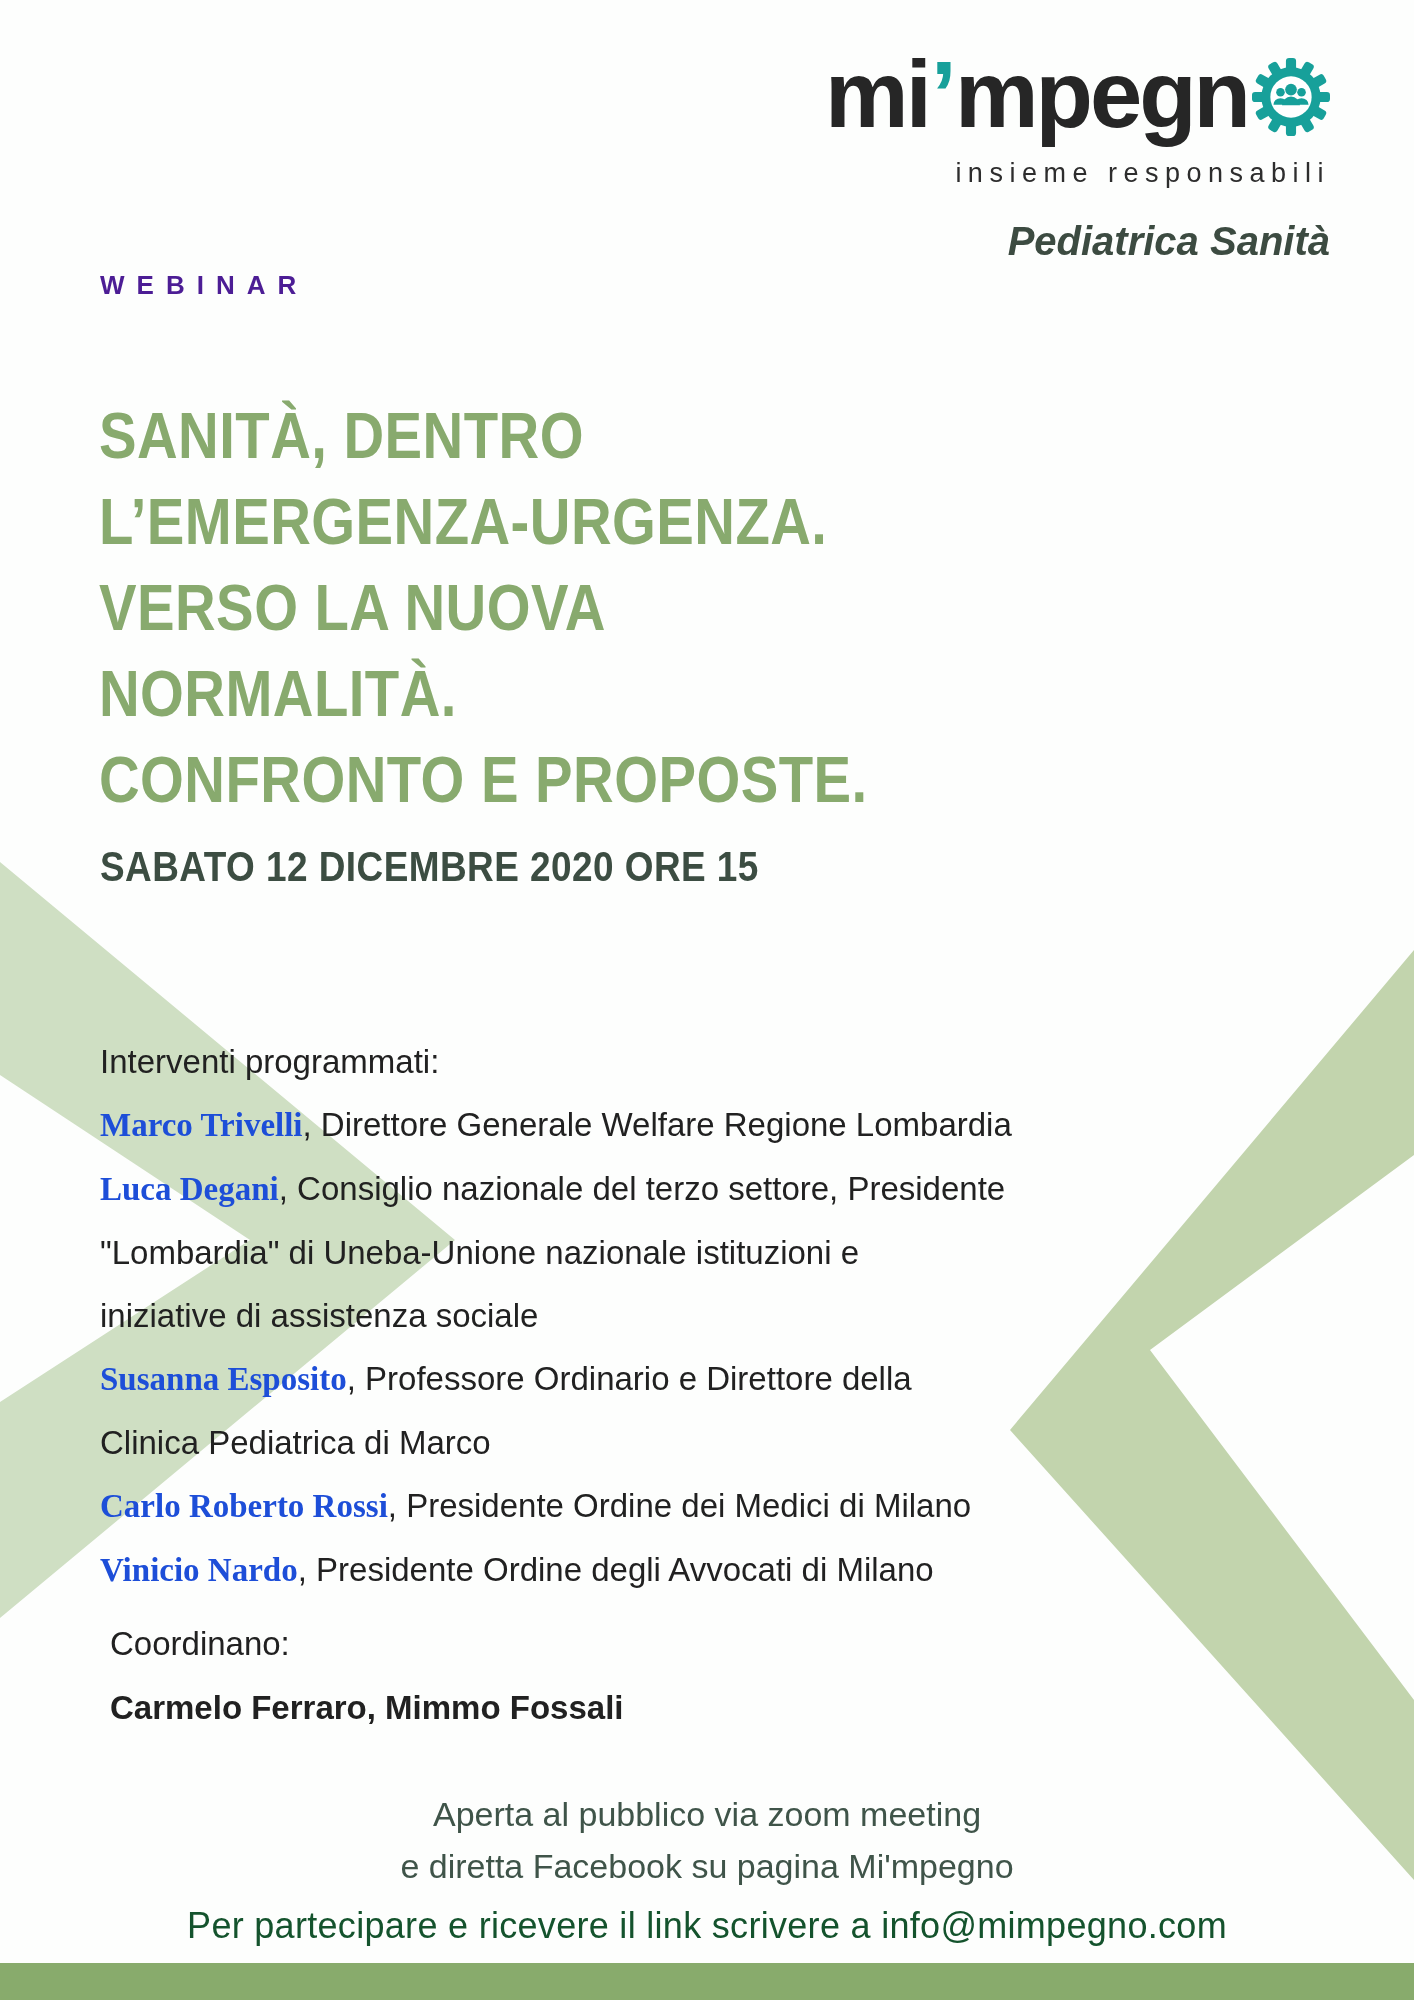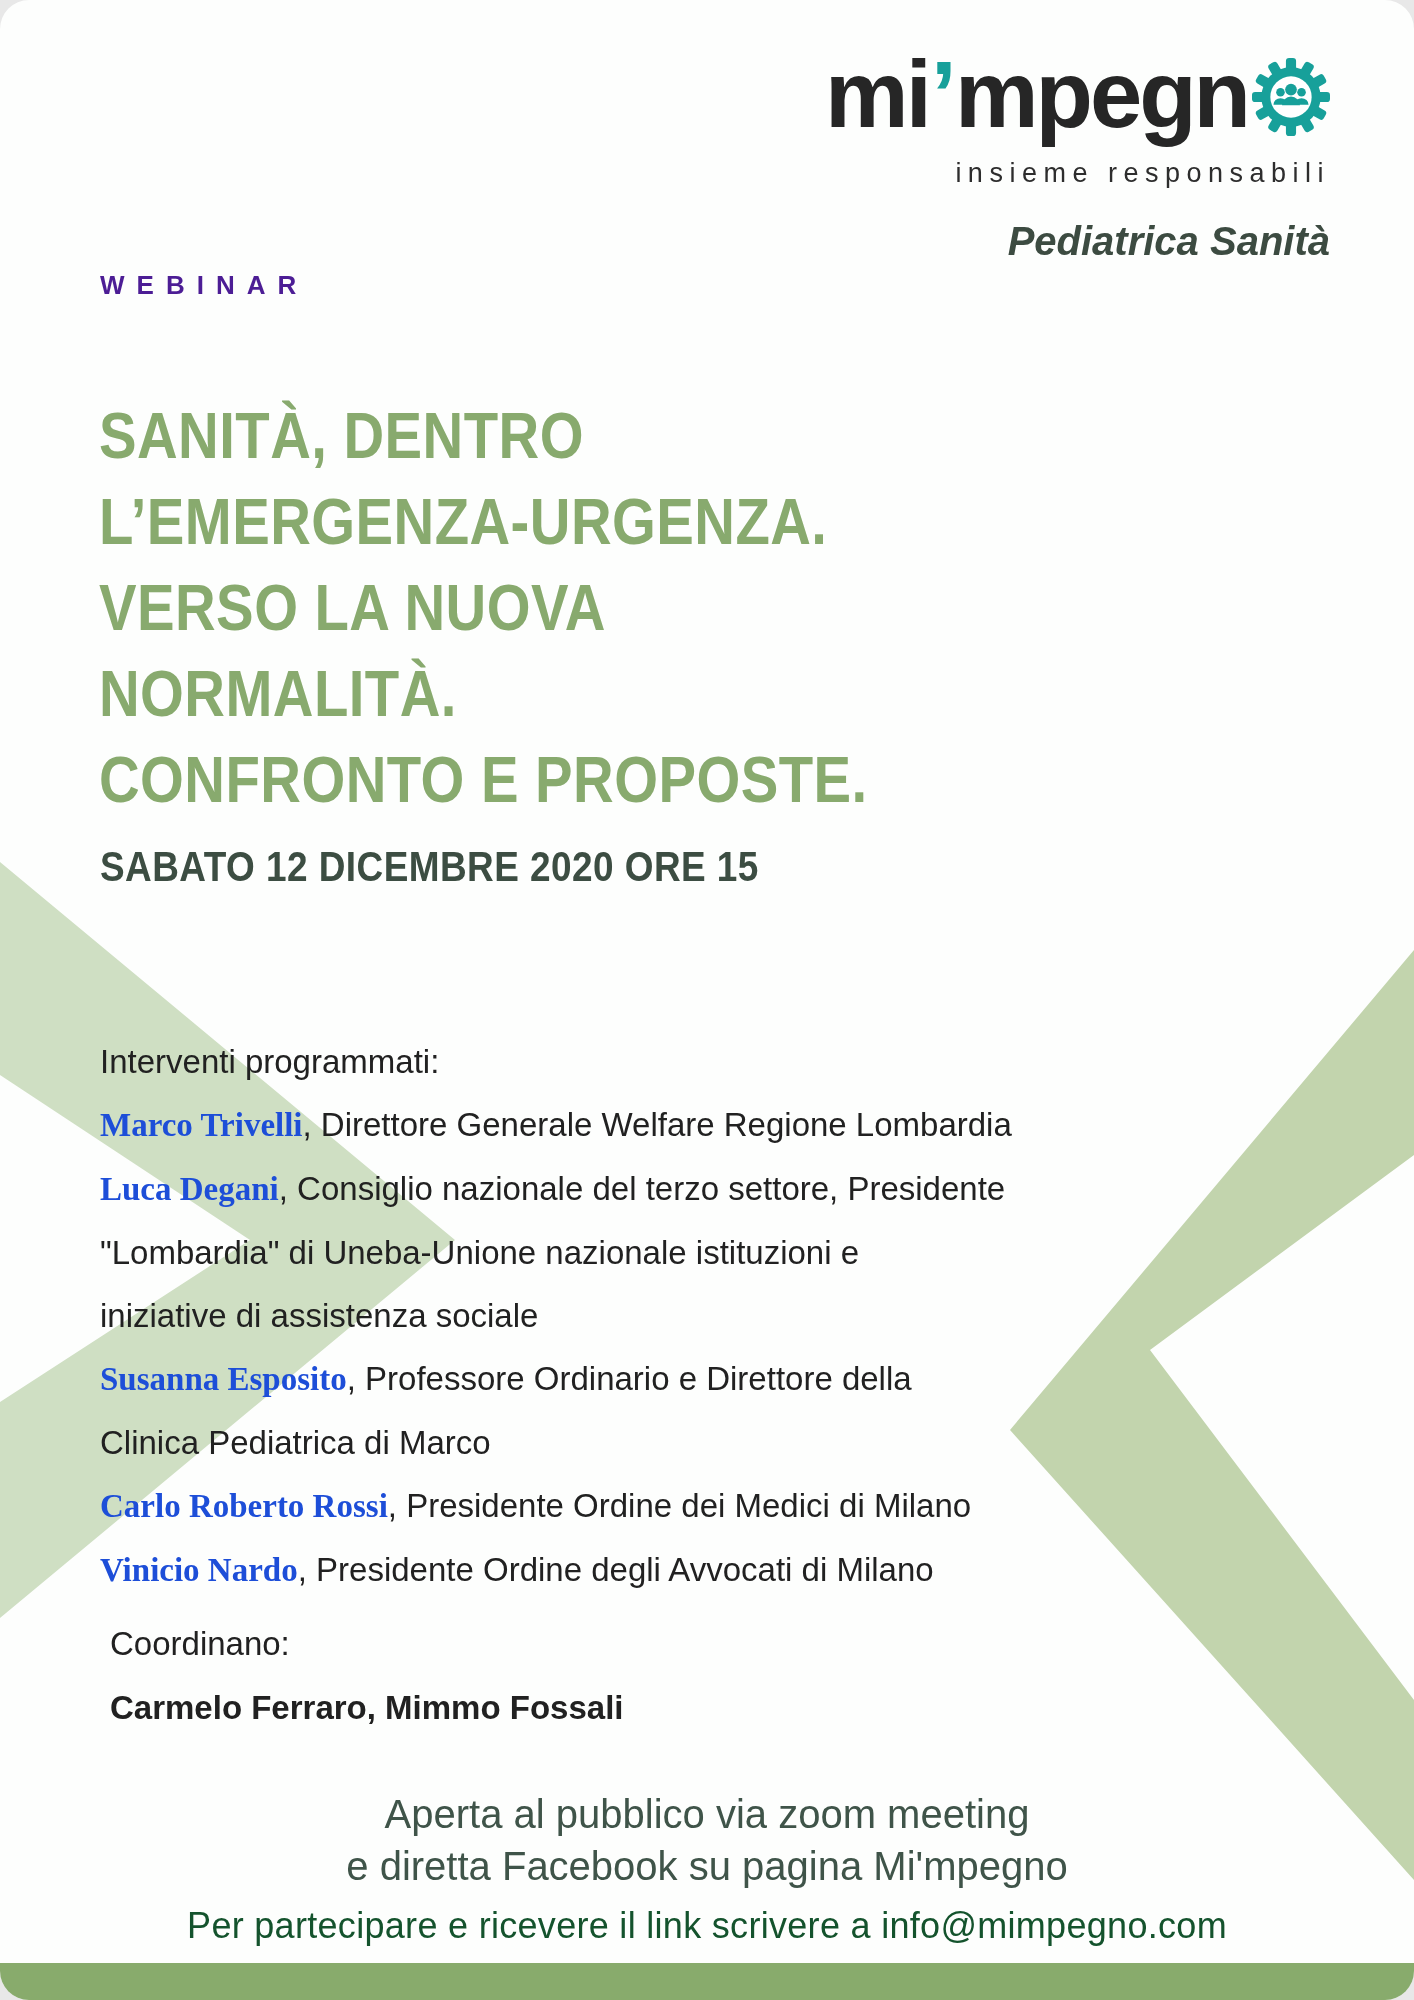--- a/index.html
+++ b/index.html
@@ -4,21 +4,20 @@
 <style>
   html,body{margin:0;padding:0;background:#e8e8e8;}
   .page{
     position:relative;
     width:1414px;height:2000px;
     margin:0 auto;
     background:#fdfefd;
     overflow:hidden;
     font-family:"Liberation Sans",sans-serif;
     color:#212121;
-    border-radius:29px;
   }
   .bg-decor{position:absolute;inset:0;width:100%;height:100%;}
   
   .logo-block{position:absolute;top:48px;right:84px;text-align:right;}
   .brand{
     display:flex;align-items:center;justify-content:flex-end;
     font-size:94px;font-weight:bold;letter-spacing:-3px;
     color:#262626;line-height:1;
   }
   .brand .apos{color:var(--teal);margin:0 1px 0 2px;}
@@ -57,21 +56,21 @@
   .speakers .line{white-space:nowrap;}
   .speakers strong, .coordinators strong{font-weight:bold;color:#1d4ed8;font-family:Liberation Serif, serif;}
   .coordinators{
     position:absolute;top:1612px;left:100px;
     font-size:33px;line-height:64px;color:#212121;margin-left:10px;
   }
   .coordinators .names{font-weight:bold;white-space:nowrap;}
   
   .note{
     position:absolute;top:1788px;left:0;width:100%;
-    text-align:center;font-size:40px;line-height:52px;color:#3f5449;
+    text-align:center;font-size:34px;line-height:52px;color:#3f5449;
   }
   .cta{
     position:absolute;top:1905px;left:0;width:100%;
     text-align:center;font-size:36px;color:#14532d;letter-spacing:0.3px;
   }
   .bottom-bar{
     position:absolute;left:0;bottom:0;width:100%;height:37px;
     background:#88ab6c;
   }
 </style>

